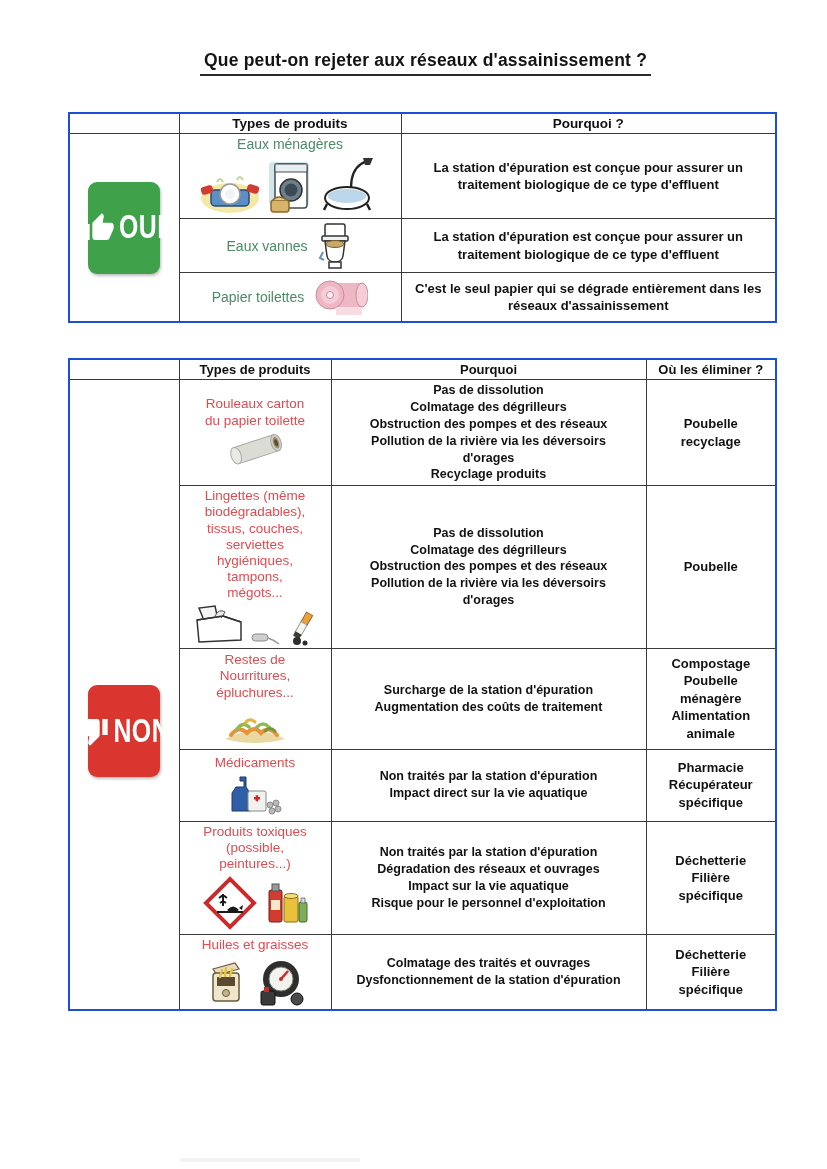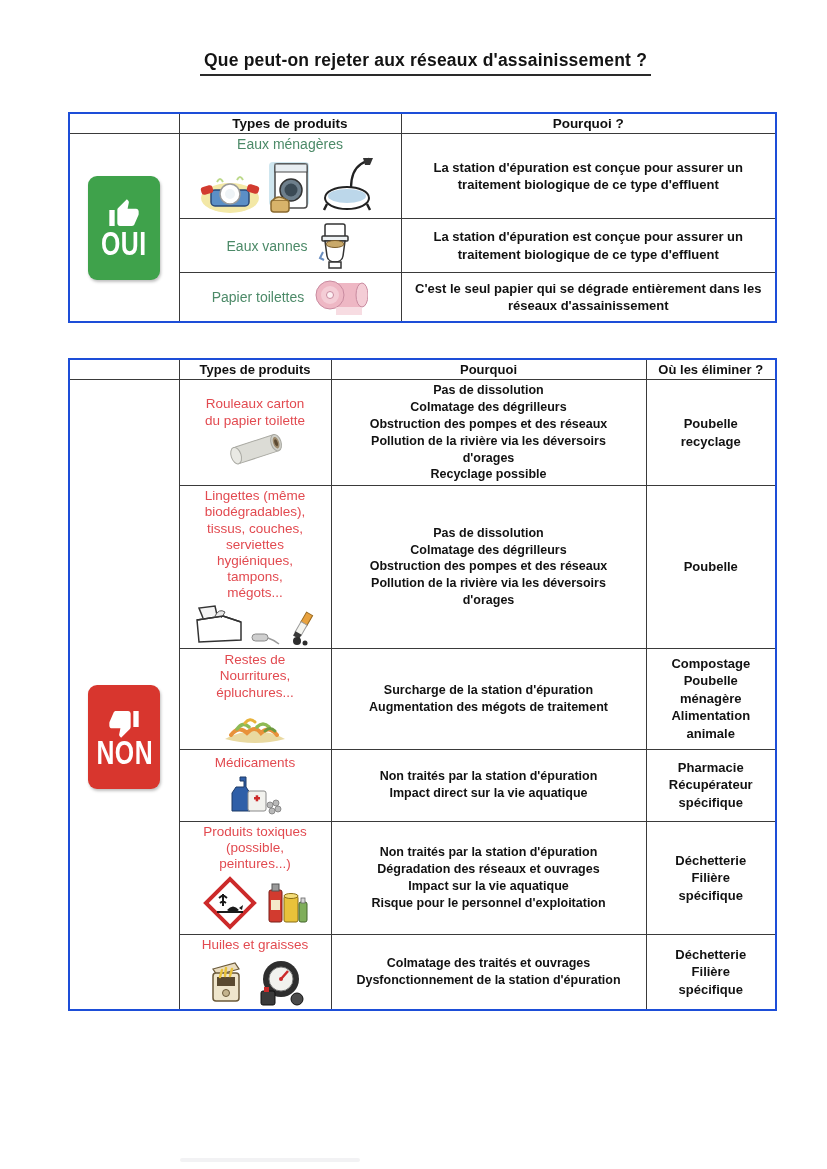--- a/index.html
+++ b/index.html
@@ -47,23 +47,23 @@
   .why-text {
     font-weight: bold; font-size: 13px; color: #121212; line-height: 1.35;
   }
   .why-lines div, .where-lines div {
     font-weight: bold; font-size: 12.5px; color: #121212; line-height: 1.35;
   }
   .where-lines div { font-size: 13px; }
   .badge-cell { position: relative; }
   .badge {
     position: absolute; left: 50%;
-    width: 72px; height: 104px;
+    width: 72px; height: 92px;
     border-radius: 9px;
-    display: flex; flex-direction: column; align-items: center; justify-content: center;
+    display: flex; flex-direction: row; align-items: center; justify-content: center;
     gap: 1px;
     box-shadow: 1px 2px 3px rgba(0,0,0,0.25);
   }
   .badge.center { top: 50%; transform: translate(-50%, -50%); }
   .badge.offset { top: 305px; transform: translateX(-50%); }
   .badge-oui { background: #3fa24b; }
   .badge-non { background: #d8362e; }
   .badge-label {
     color: #ffffff; font-weight: bold; font-size: 27px;
     transform: scale(0.92, 1.2);
@@ -234,21 +234,21 @@
           </svg>
         </span>
       </div>
     </td>
     <td>
       <div class="why-lines">
         <div>Pas de dissolution</div>
         <div>Colmatage des dégrilleurs</div>
         <div>Obstruction des pompes et des réseaux</div>
         <div>Pollution de la rivière via les déversoirs d'orages</div>
-        <div>Recyclage possible</div>
+        <div>Recyclage produits</div>
       </div>
     </td>
     <td>
       <div class="where-lines">
         <div>Poubelle recyclage</div>
       </div>
     </td>
   </tr>
 
   <tr style="height:145px">
@@ -310,21 +310,21 @@
             <path d="M20 24 q6 -8 12 -2 M40 22 q6 -6 12 0" stroke="#8fba54" stroke-width="3.5" fill="none" stroke-linecap="round"></path>
             <path d="M28 18 q5 -6 10 -1" stroke="#e8b23a" stroke-width="3" fill="none" stroke-linecap="round"></path>
             <path d="M48 26 q5 -5 10 0" stroke="#6d9a3f" stroke-width="3" fill="none" stroke-linecap="round"></path>
           </svg>
         </span>
       </div>
     </td>
     <td>
       <div class="why-lines">
         <div>Surcharge de la station d'épuration</div>
-        <div>Augmentation des mégots de traitement</div>
+        <div>Augmentation des coûts de traitement</div>
       </div>
     </td>
     <td>
       <div class="where-lines">
         <div>Compostage</div>
         <div>Poubelle ménagère</div>
         <div>Alimentation animale</div>
       </div>
     </td>
   </tr>

